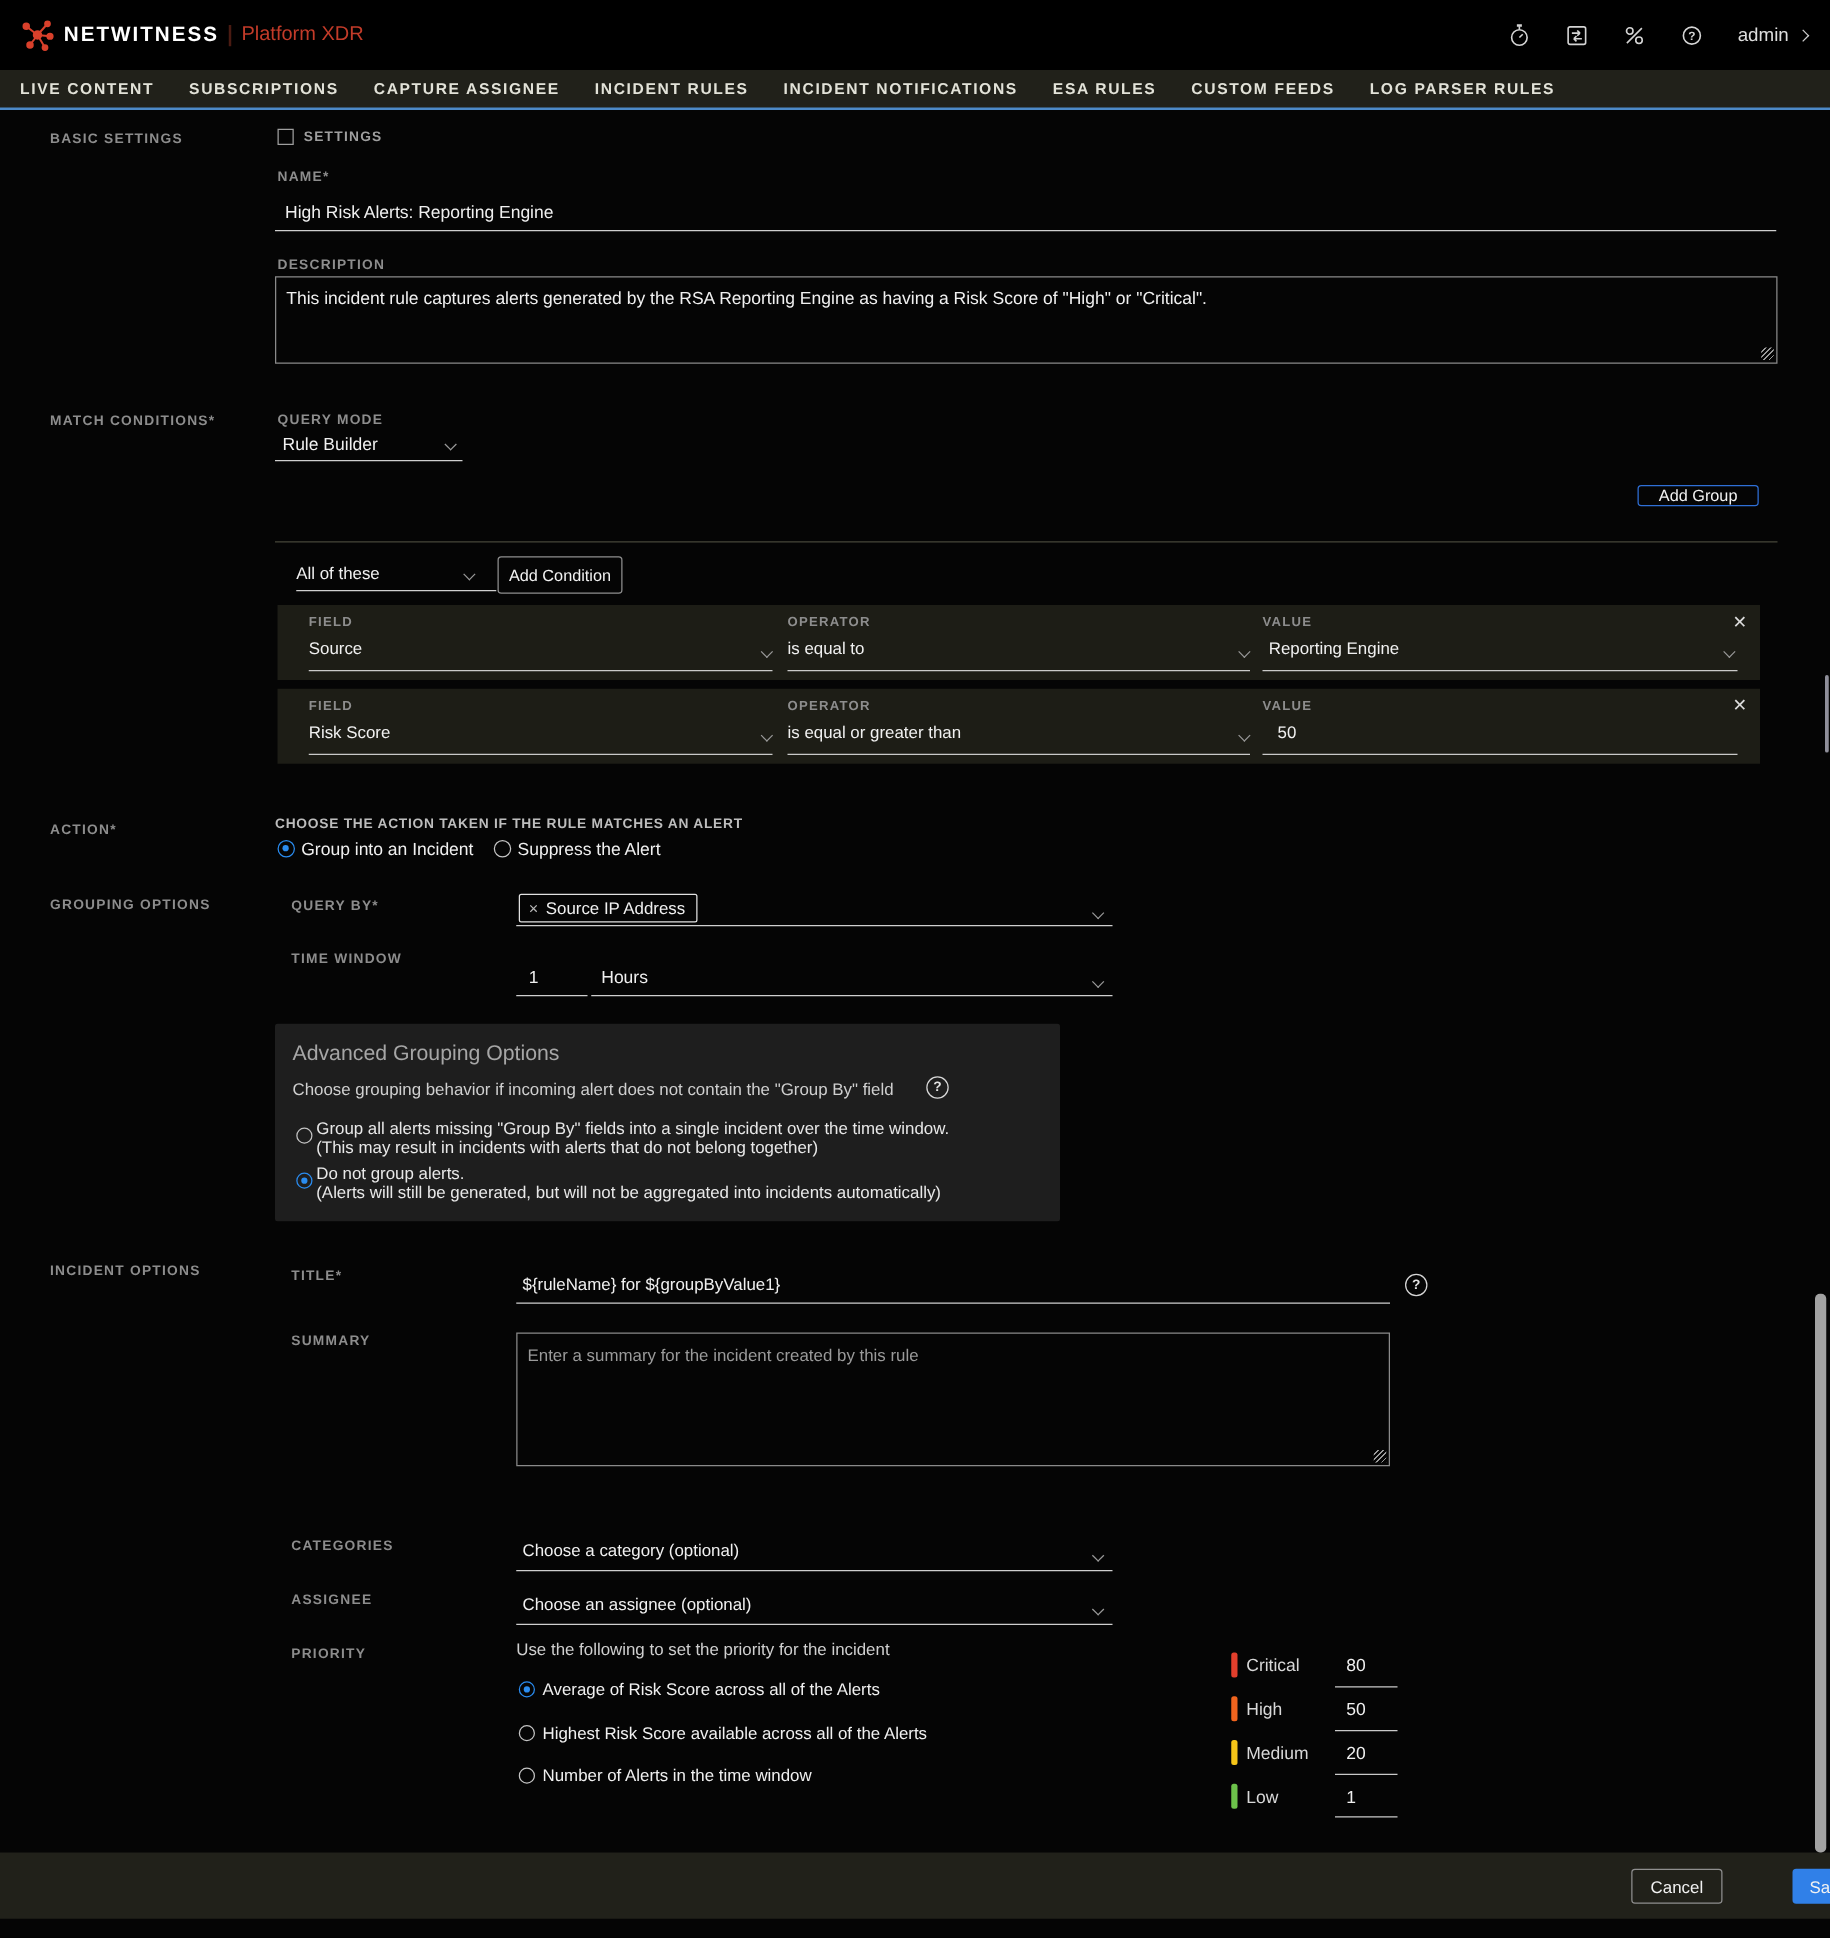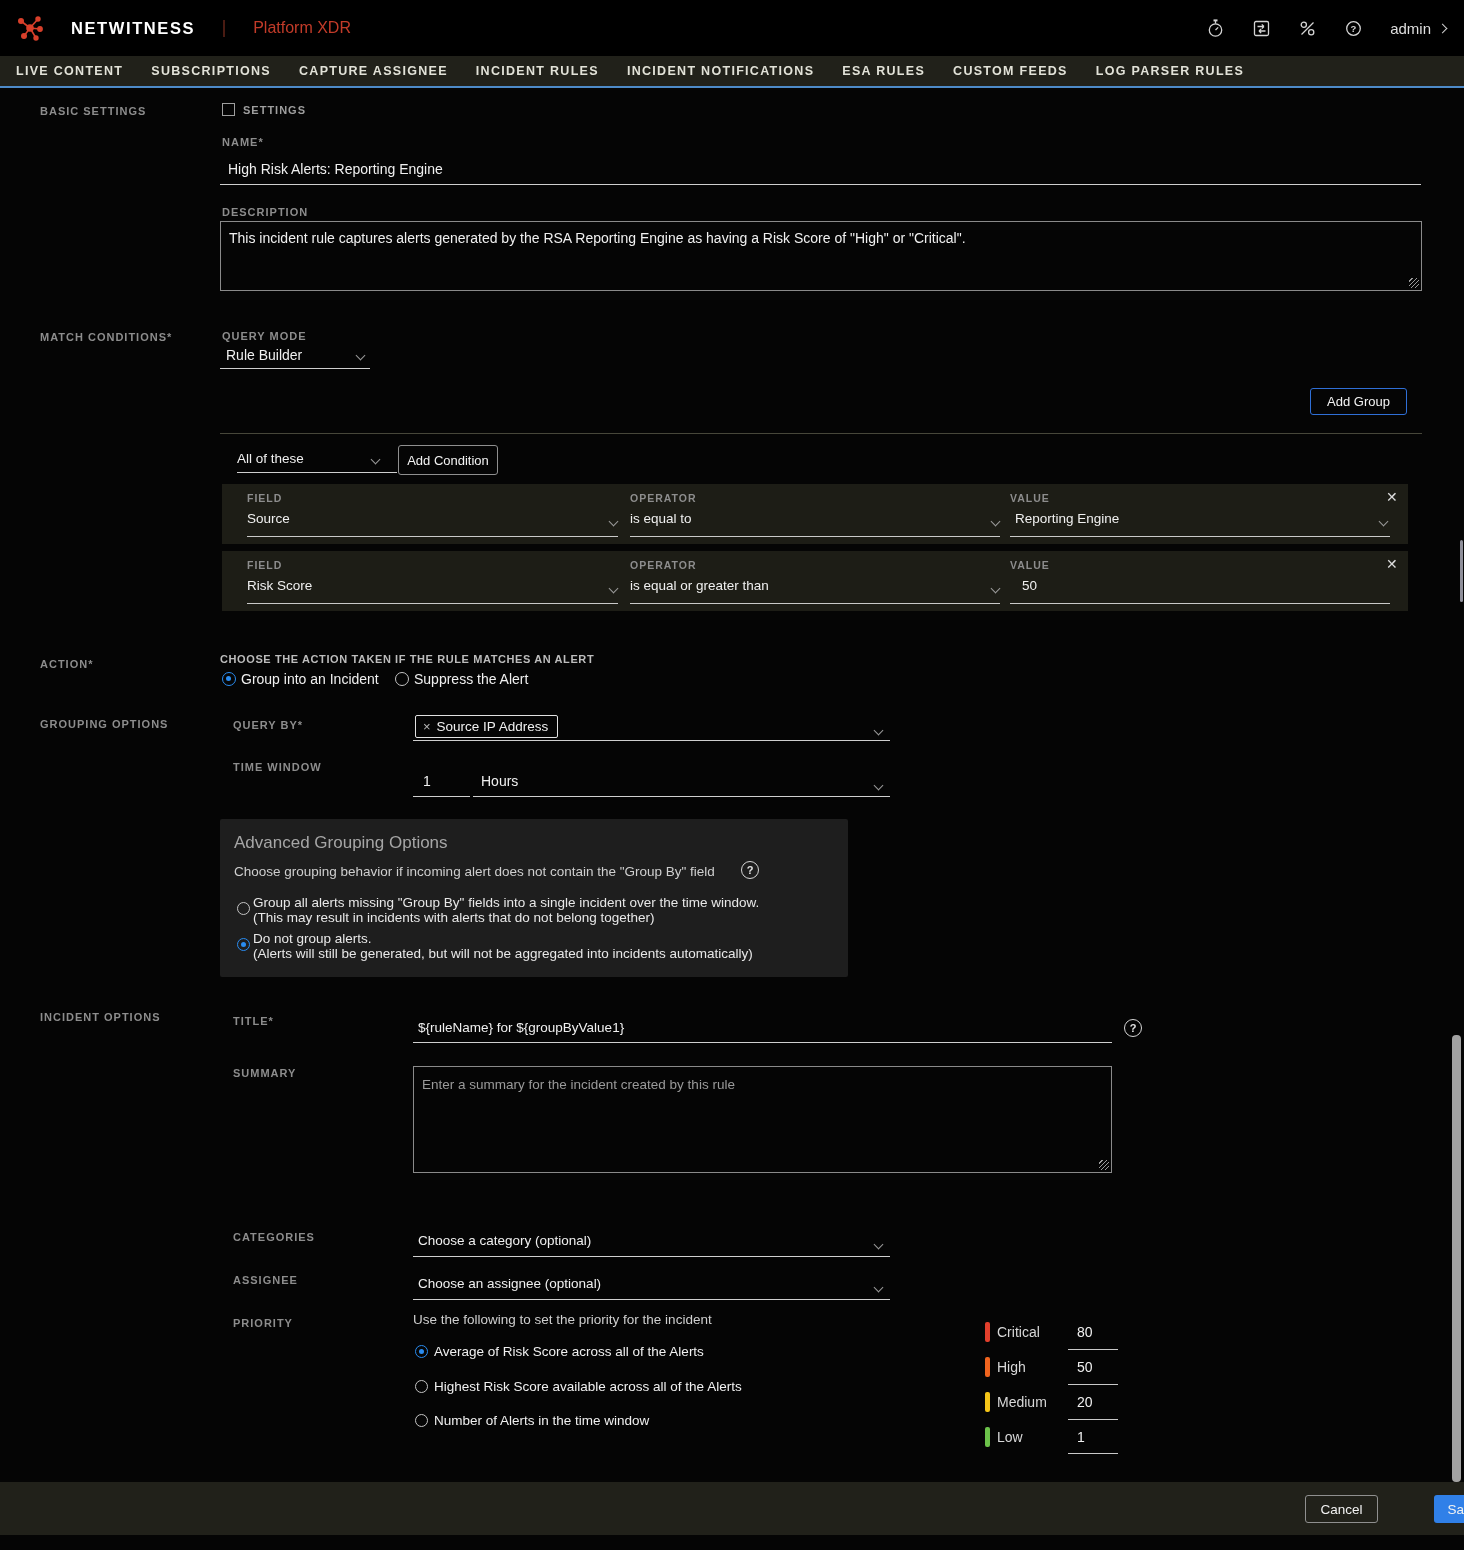--- a/index.html
+++ b/index.html
@@ -1,21 +1,21 @@
 <!DOCTYPE html>
 <html><head>
 <meta charset="utf-8">
 <style>
   *{margin:0;padding:0;box-sizing:border-box}
   body{background:#000;font-family:"Liberation Sans",sans-serif;}
   .page{position:relative;width:1464px;height:1550px;background:#050505;overflow:hidden;}
 
   
   .topbar{position:absolute;left:0;top:0;width:1464px;height:56px;background:#000;}
-  .brand{position:absolute;left:16px;top:0;height:56px;display:flex;align-items:center;gap:20px;}
+  .brand{position:absolute;left:16px;top:0;height:56px;display:flex;align-items:center;}
   .brand-name{font-size:16.5px;font-weight:700;letter-spacing:1.6px;color:#fff;margin-left:7px;}
   .brand-sep{width:2px;height:17px;background:#4a1b12;margin:0 8px;}
   .brand-suffix{font-size:16px;color:#c23b29;}
   .topmenu{position:absolute;left:284px;top:0;height:56px;display:flex;align-items:center;gap:31px;}
   .topmenu-item{font-size:15px;color:#b9b9b9;cursor:pointer;}
   .topbar-right{position:absolute;right:18px;top:0;height:56px;display:flex;align-items:center;gap:27px;}
   .tb-icon{width:19px;height:19px;display:block;}
   .admin-wrap{display:flex;align-items:center;gap:8px;color:#dedede;font-size:15px;}
   .chev-right{width:7px;height:7px;border-right:1.4px solid #cfcfcf;border-bottom:1.4px solid #cfcfcf;transform:rotate(-45deg);}
 
@@ -159,21 +159,21 @@
     <span class="val" style="left:8px;top:8px;position:absolute">This incident rule captures alerts generated by the RSA Reporting Engine as having a Risk Score of "High" or "Critical".</span>
     <span class="resize-h"></span>
   </div>
 
   <span class="sec-label" style="left:40px;top:331px">MATCH CONDITIONS*</span>
   <span class="sec-label" style="left:222px;top:330px">QUERY MODE</span>
   <span class="val" style="left:226px;top:347px">Rule Builder</span>
   <span class="chev" style="left:357px;top:352px"></span>
   <span class="uline" style="left:220px;top:368px;width:150px"></span>
 
-  <div class="btn blue-outline" style="left:1310px;top:388px;width:97px;height:27px">Add Group</div>
+  <div class="btn blue-outline" style="left:1310px;top:388px;width:97px;height:17px">Add Group</div>
   <span class="uline dim" style="left:220px;top:433px;width:1202px"></span>
 
   <span class="val" style="left:237px;top:451px;font-size:13.5px">All of these</span>
   <span class="chev" style="left:372px;top:456px"></span>
   <span class="uline" style="left:237px;top:472px;width:160px"></span>
   <div class="btn outline" style="left:398px;top:445px;width:100px;height:30px">Add Condition</div>
 
   <div class="cond-row" style="top:484px">
     <span class="cr-label" style="left:25px">FIELD</span>
     <span class="cr-label" style="left:408px">OPERATOR</span>

